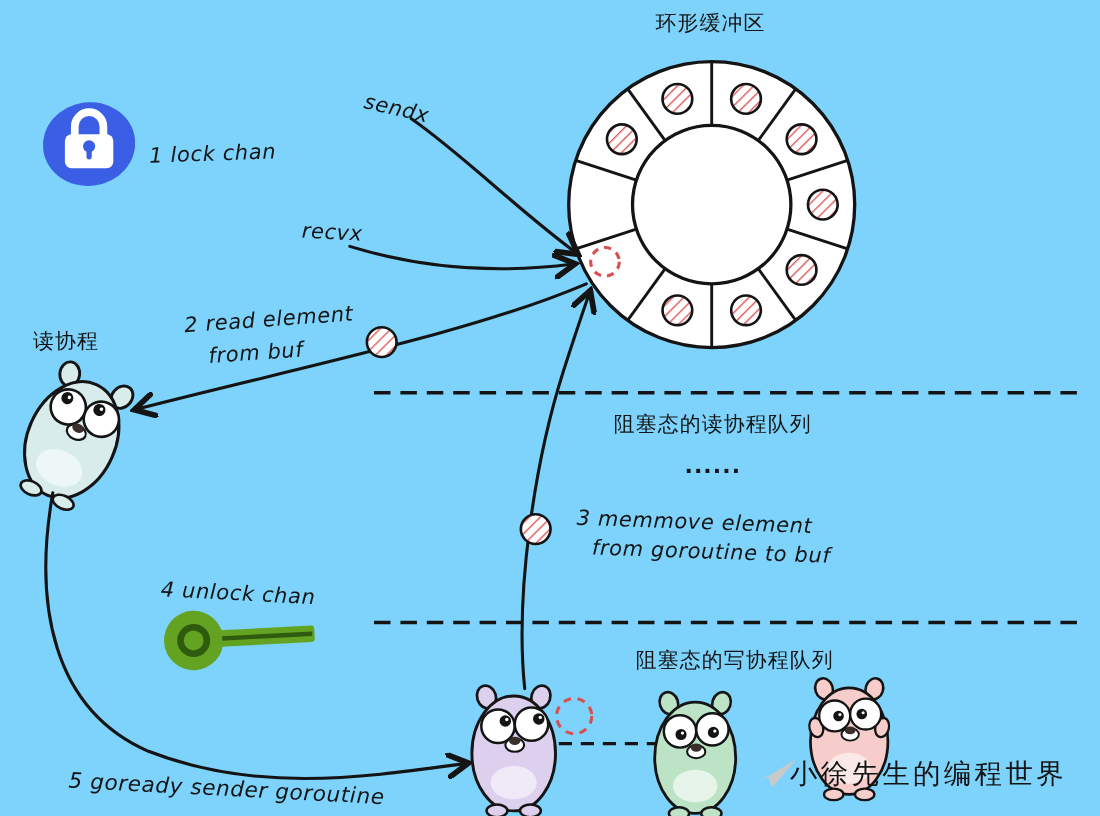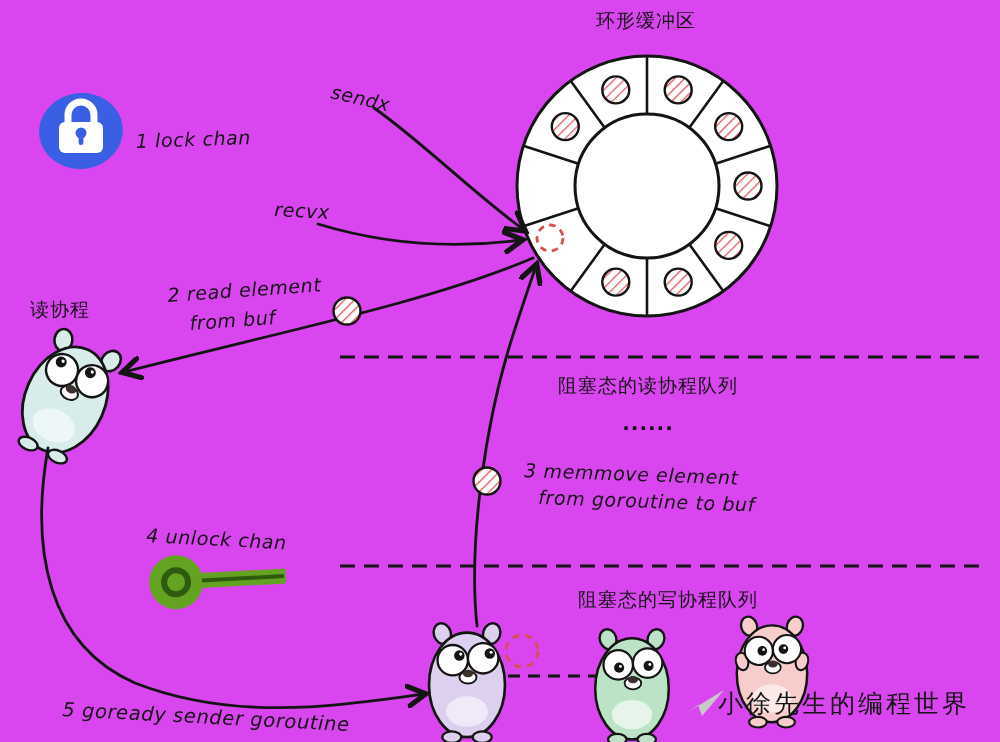--- a/index.html
+++ b/index.html
@@ -1,18 +1,18 @@
 <!DOCTYPE html>
 <html><head>
 <meta charset="utf-8">
 <style>
   * { margin:0; padding:0; box-sizing:border-box; }
   html,body { background:#ffffff; }
   body { width:1000px; height:742px; font-family:"DejaVu Sans","Liberation Sans",sans-serif; }
-  .stage { position:relative; width:1000px; height:742px; background:#d946ef; overflow:hidden; }
+  .stage { position:relative; width:1000px; height:742px; background:#7dd3fc; overflow:hidden; }
   svg text { font-family:"DejaVu Sans","Liberation Sans",sans-serif; fill:#141414; }
   .hand { font-style:italic; letter-spacing:0.6px; }
   .cjk  { font-style:normal; letter-spacing:1px; }
   .wm   { font-style:normal; letter-spacing:3px; }
 </style>
 </head>
 <body>
 
 <div class="stage">
 <svg width="1000" height="742" viewBox="0 0 1000 742">

